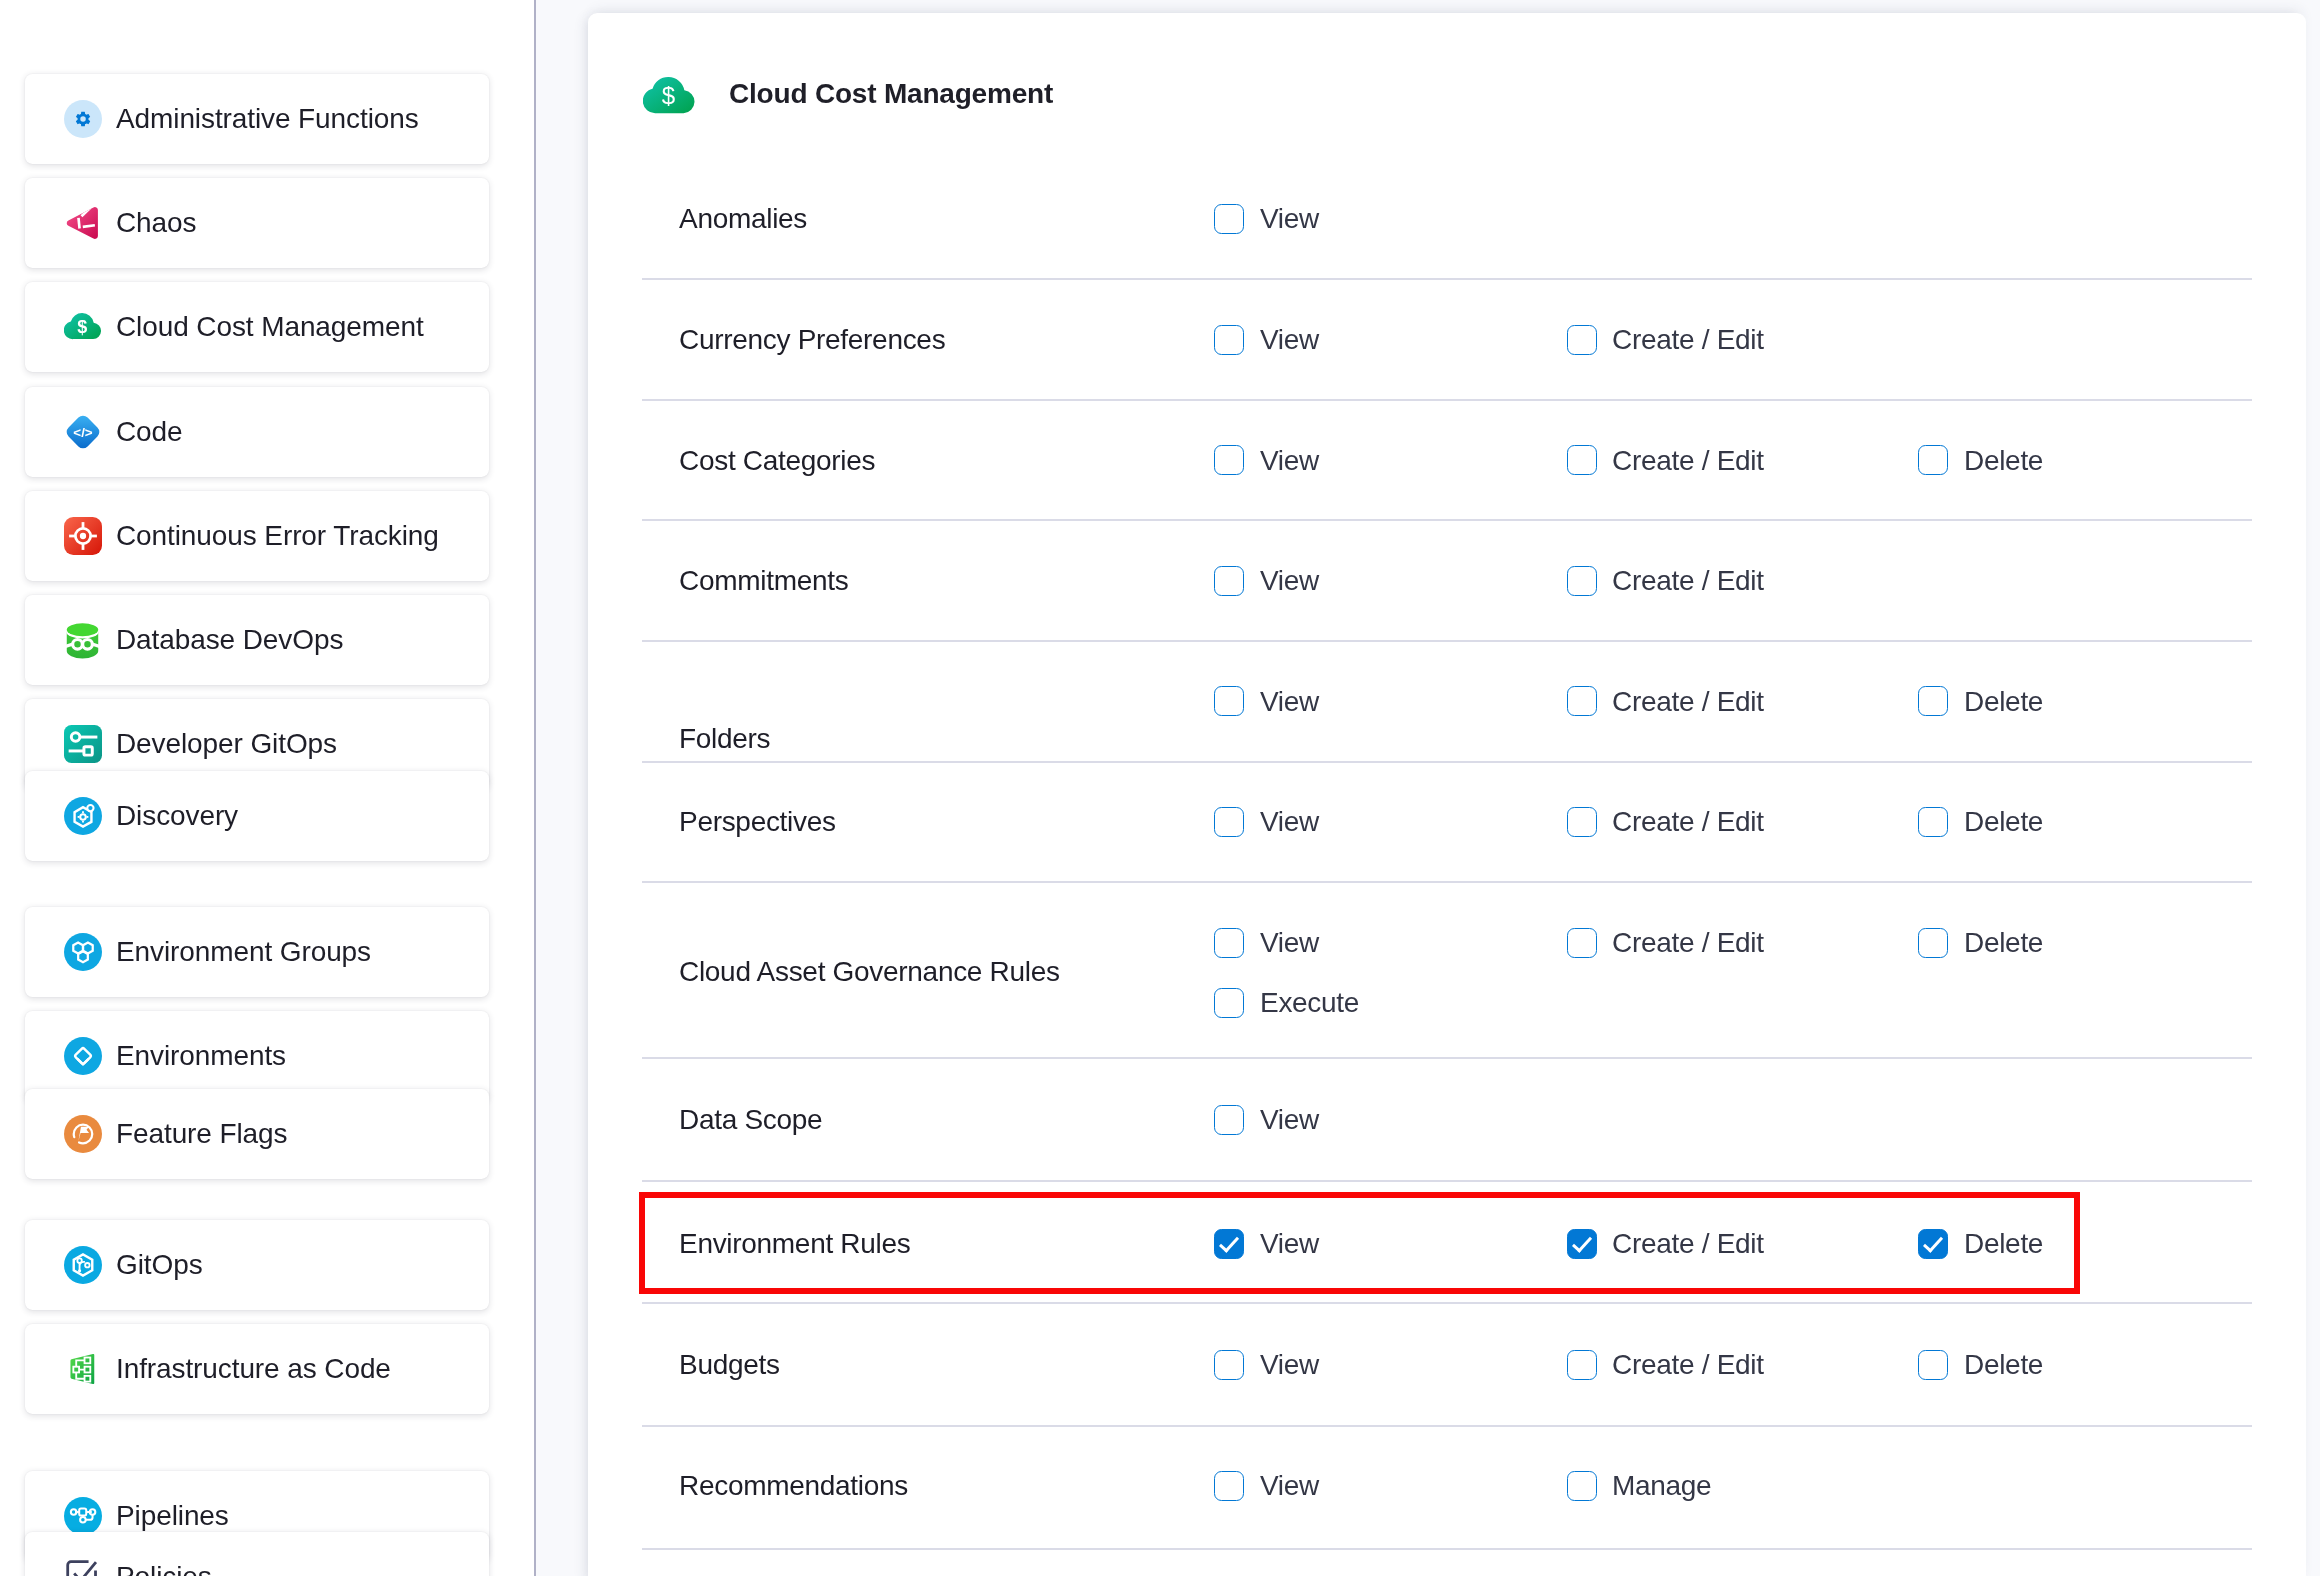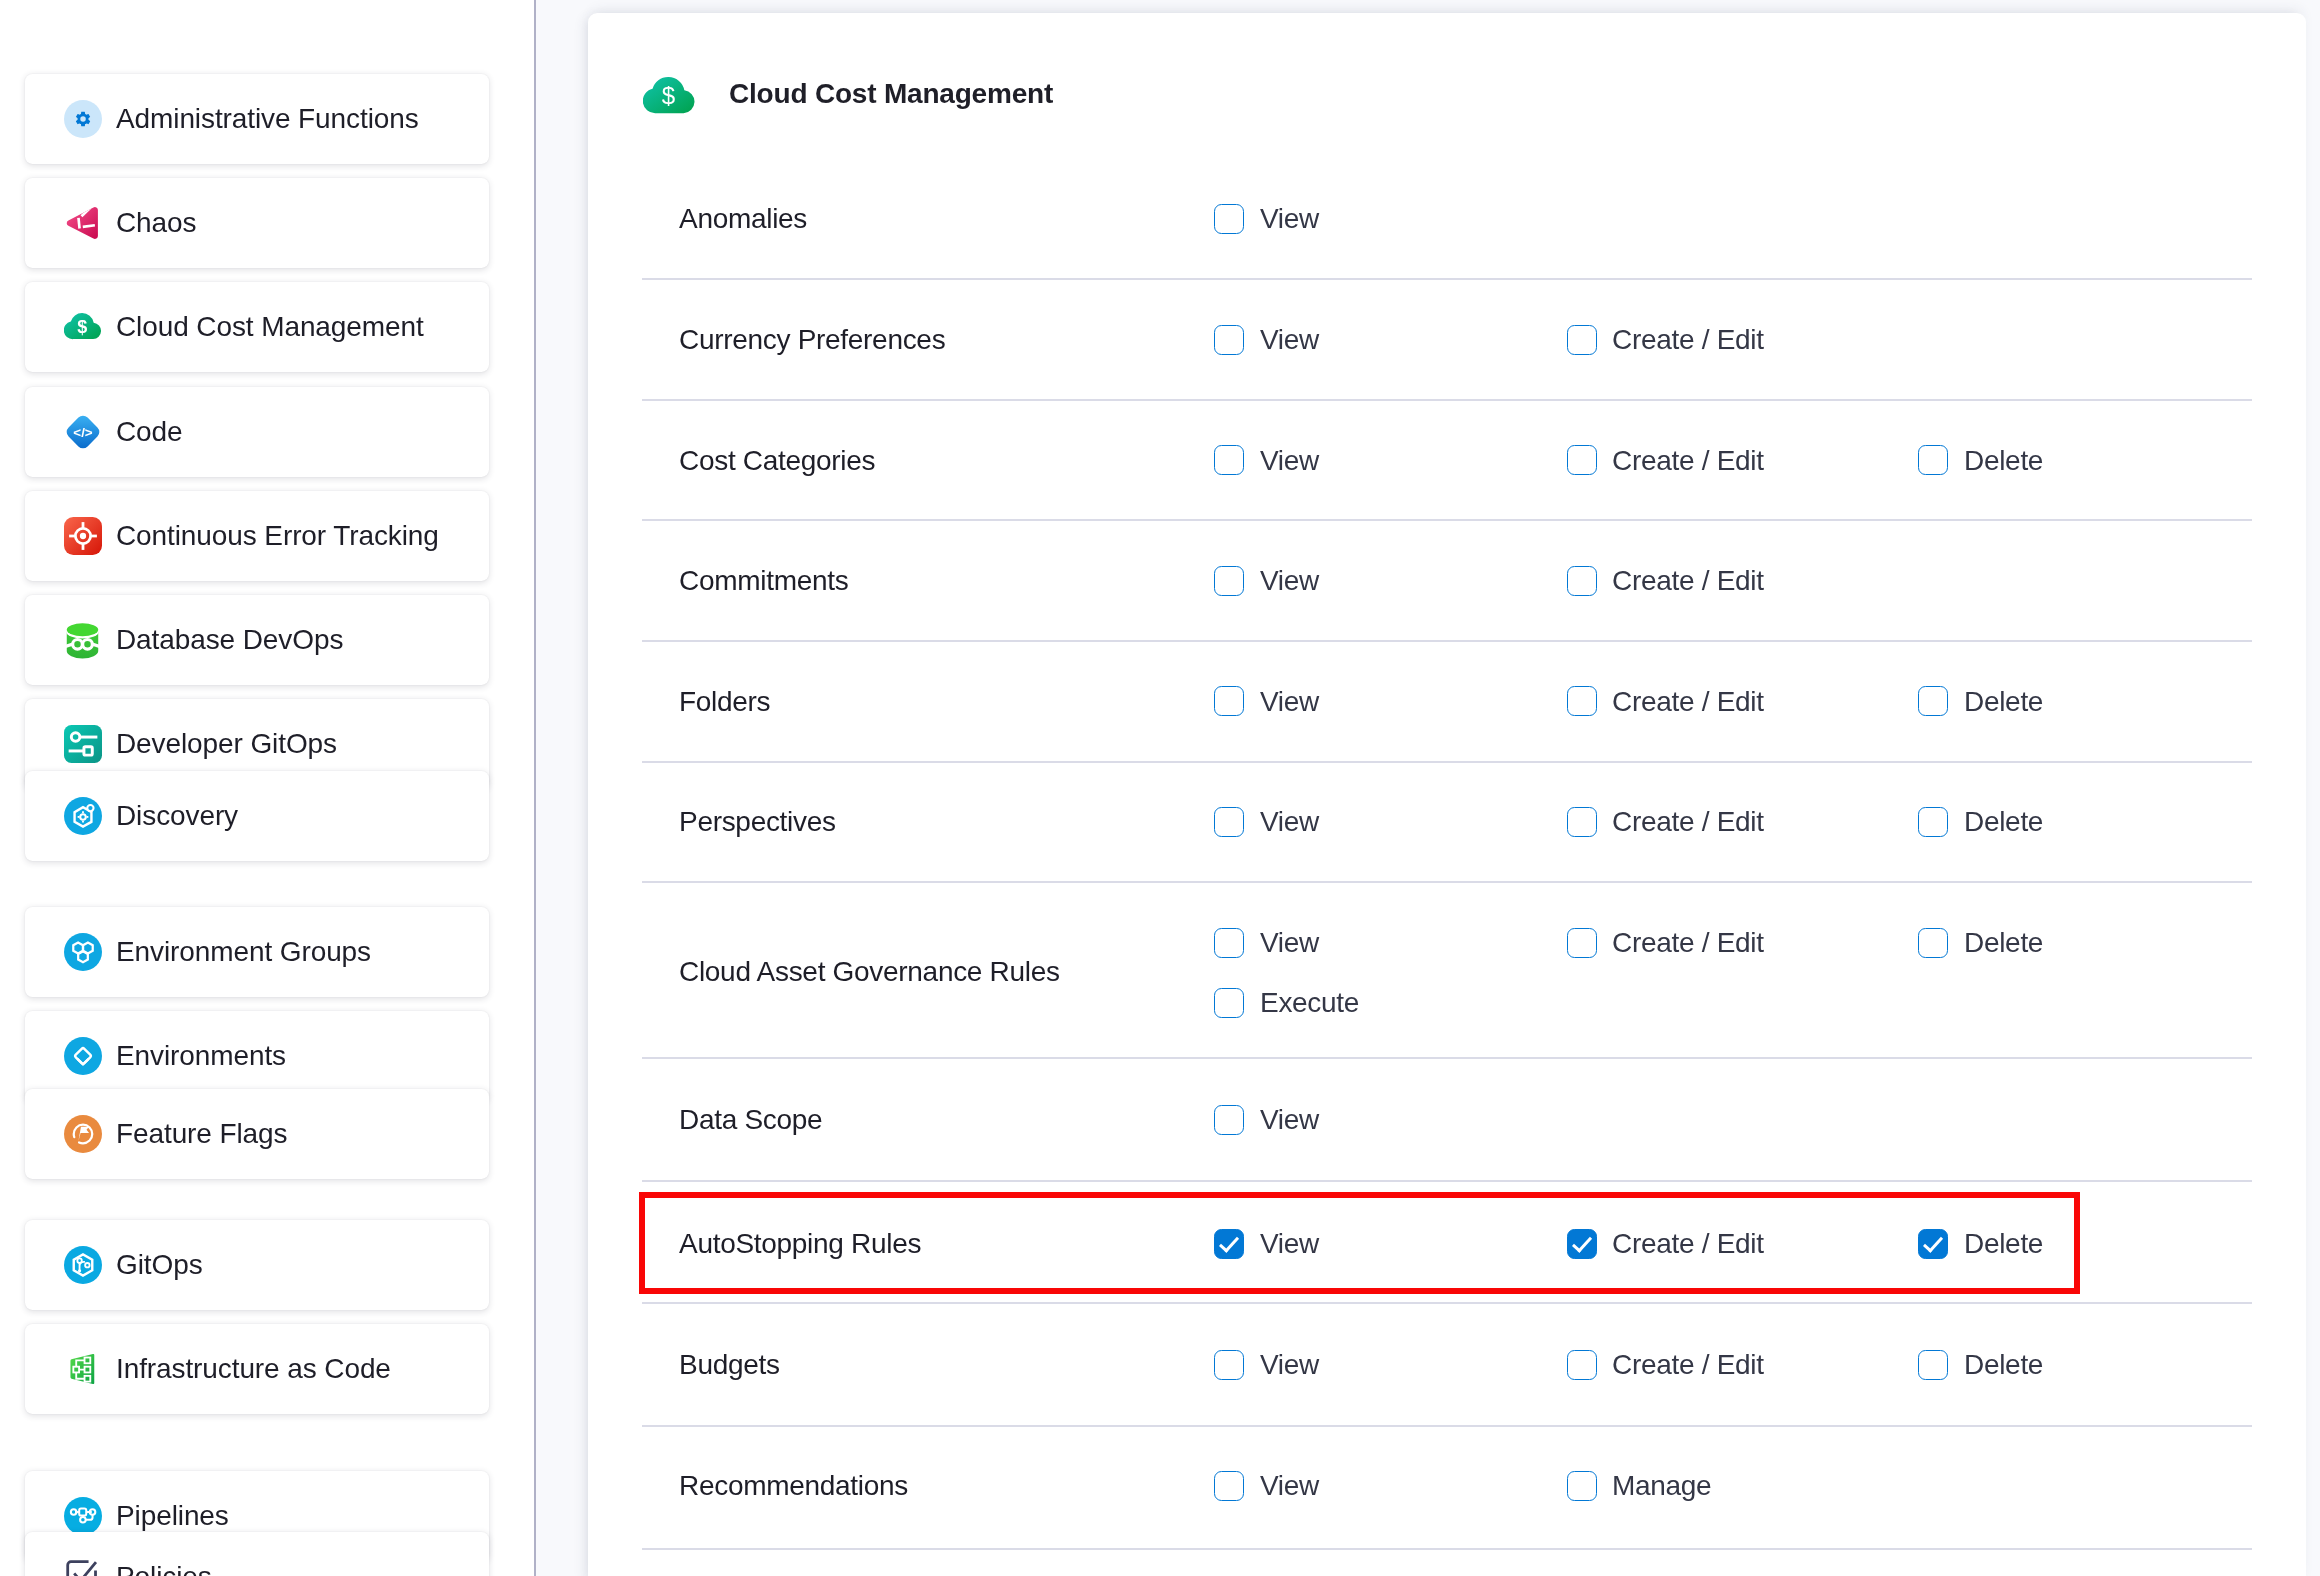--- a/index.html
+++ b/index.html
@@ -271,38 +271,38 @@
 <div class="clabel" style="left:1260px;top:442px">View</div>
 <div class="cb" style="left:1567px;top:445px"></div>
 <div class="clabel" style="left:1612px;top:442px">Create / Edit</div>
 <div class="cb" style="left:1918px;top:445px"></div>
 <div class="clabel" style="left:1964px;top:442px">Delete</div>
 <div class="rlabel" style="top:562px">Commitments</div>
 <div class="cb" style="left:1214px;top:566px"></div>
 <div class="clabel" style="left:1260px;top:562px">View</div>
 <div class="cb" style="left:1567px;top:566px"></div>
 <div class="clabel" style="left:1612px;top:562px">Create / Edit</div>
-<div class="rlabel" style="top:683px">Folders</div>
+<div class="rlabel" style="top:720px">Folders</div>
 <div class="cb" style="left:1214px;top:686px"></div>
 <div class="clabel" style="left:1260px;top:683px">View</div>
 <div class="cb" style="left:1567px;top:686px"></div>
 <div class="clabel" style="left:1612px;top:683px">Create / Edit</div>
 <div class="cb" style="left:1918px;top:686px"></div>
 <div class="clabel" style="left:1964px;top:683px">Delete</div>
 <div class="rlabel" style="top:803px">Perspectives</div>
 <div class="cb" style="left:1214px;top:807px"></div>
 <div class="clabel" style="left:1260px;top:803px">View</div>
 <div class="cb" style="left:1567px;top:807px"></div>
 <div class="clabel" style="left:1612px;top:803px">Create / Edit</div>
 <div class="cb" style="left:1918px;top:807px"></div>
 <div class="clabel" style="left:1964px;top:803px">Delete</div>
 <div class="rlabel" style="top:1101px">Data Scope</div>
 <div class="cb" style="left:1214px;top:1105px"></div>
 <div class="clabel" style="left:1260px;top:1101px">View</div>
-<div class="rlabel" style="top:1225px">AutoStopping Rules</div>
+<div class="rlabel" style="top:1225px">Environment Rules</div>
 <div class="cb on" style="left:1214px;top:1229px"></div>
 <div class="clabel" style="left:1260px;top:1225px">View</div>
 <div class="cb on" style="left:1567px;top:1229px"></div>
 <div class="clabel" style="left:1612px;top:1225px">Create / Edit</div>
 <div class="cb on" style="left:1918px;top:1229px"></div>
 <div class="clabel" style="left:1964px;top:1225px">Delete</div>
 <div class="rlabel" style="top:1346px">Budgets</div>
 <div class="cb" style="left:1214px;top:1350px"></div>
 <div class="clabel" style="left:1260px;top:1346px">View</div>
 <div class="cb" style="left:1567px;top:1350px"></div>

